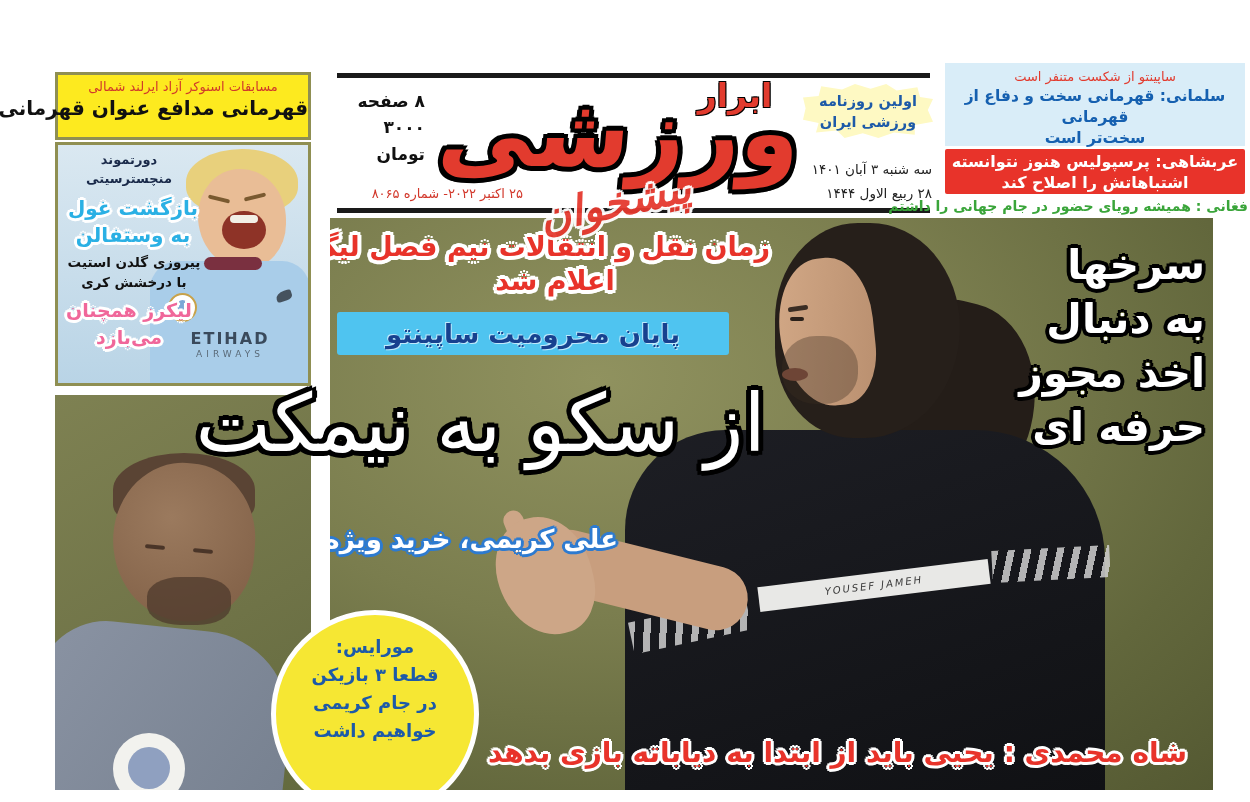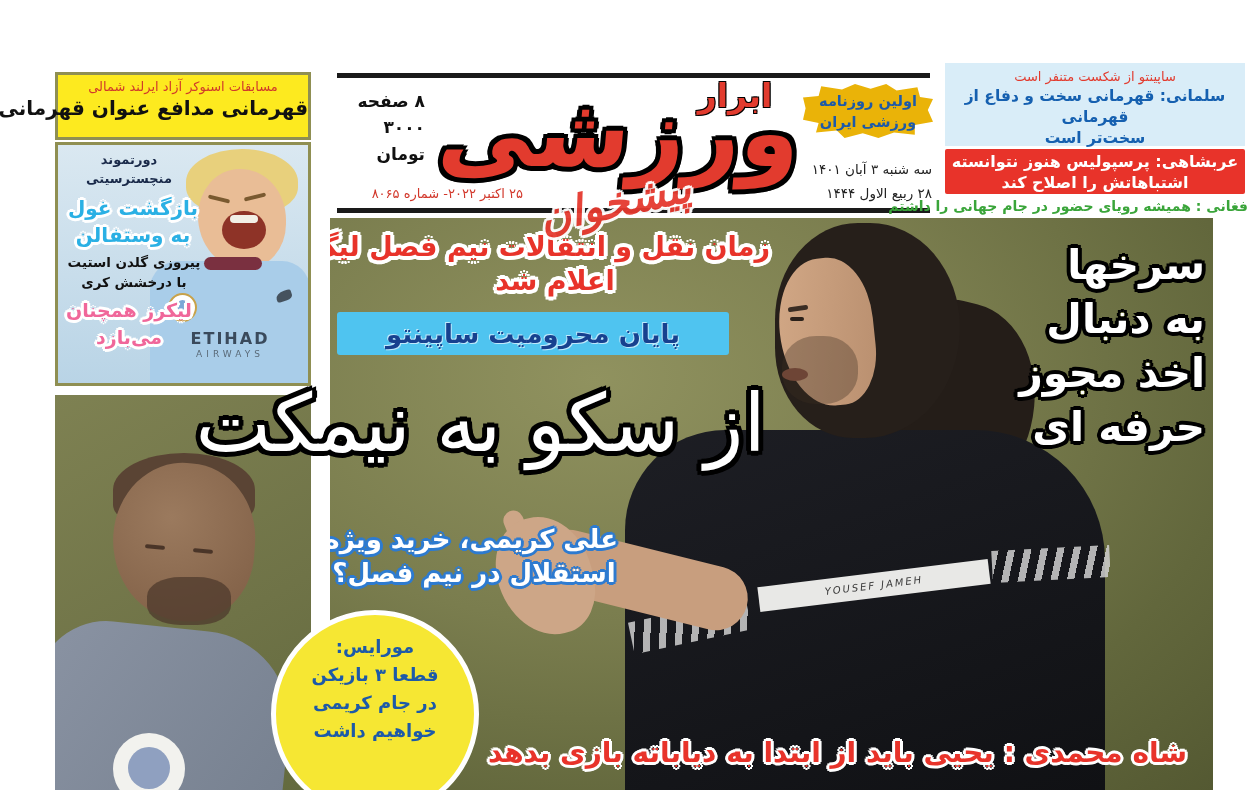--- a/index.html
+++ b/index.html
@@ -43,21 +43,21 @@
   #hl-sub2{left:0px;top:152px;width:142px;color:#f0679a;font-size:19px;font-weight:bold;line-height:1.4;}
 
   
   .rule{background:#1a1a1a;height:5px;z-index:2;}
   #pages-price{left:330px;top:88px;width:95px;text-align:right;color:#111;font-size:17px;font-weight:bold;line-height:1.55;z-index:2;}
   #logo-main{left:430px;top:66px;width:380px;text-align:center;color:#e23b2e;font-size:96px;font-weight:bold;
              transform:skewX(-5deg);z-index:2;line-height:1.4;}
   #logo-top{left:690px;top:76px;width:90px;text-align:center;color:#e23b2e;font-size:33px;font-weight:bold;z-index:3;
             text-shadow:-1px -1px 0 #000,1px -1px 0 #000,-1px 1px 0 #000,1px 1px 0 #000;}
   #issue-date{left:333px;top:186px;width:190px;color:#d2372a;font-size:13px;z-index:2;}
-  #first-badge{left:803px;top:84px;width:130px;height:54px;background:#eab308;z-index:2;
+  #first-badge{left:803px;top:84px;width:130px;height:54px;background:#fef9c3;z-index:2;
     clip-path:polygon(2% 45%,0% 25%,12% 22%,14% 4%,30% 10%,40% 0%,52% 9%,64% 0%,72% 12%,88% 6%,90% 24%,100% 28%,96% 48%,100% 70%,86% 76%,86% 94%,70% 90%,58% 100%,46% 91%,32% 100%,26% 86%,10% 90%,12% 72%,0% 66%);}
   #first-badge div{color:#1d5aa8;font-size:14.5px;font-weight:bold;line-height:1.45;padding-top:7px;}
   #persian-dates{left:770px;top:158px;width:162px;text-align:right;color:#222;font-size:13.5px;line-height:1.75;z-index:2;}
 
   
   #tr-box1{left:945px;top:63px;width:300px;height:83px;background:#d9edf8;z-index:2;}
   #tr-box1 .kick{color:#e23b2e;font-size:13px;margin-top:6px;}
   #tr-box1 .head{color:#1560b0;font-size:15.5px;font-weight:bold;line-height:1.35;margin-top:2px;}
   #tr-box2{left:945px;top:149px;width:300px;height:45px;background:#e8332a;border-radius:2px;z-index:2;}
   #tr-box2 .head{color:#fff;font-size:16px;font-weight:bold;line-height:1.32;padding-top:2px;}
@@ -232,21 +232,20 @@
       <span class="fa nw">پایان محرومیت ساپینتو</span>
     </div>
     <div id="right-headline" class="abs fa ol-k4">
       <div class="nw">سرخها</div>
       <div class="nw">به دنبال</div>
       <div class="nw">اخذ مجوز</div>
       <div class="nw">حرفه ای</div>
     </div>
     <div id="karimi" class="abs c fa ol-b2">
       <div class="nw">علی کریمی، خرید ویژه</div>
-      <div class="nw">استقلال در نیم فصل؟</div>
     </div>
     <div id="bottom-strip" class="abs c fa ol-w2 nw">شاه محمدی : یحیی باید از ابتدا به دیاباته بازی بدهد</div>
   </div>
 
   <div id="morais-photo" class="abs">
     <div class="abs mo-shoulders"></div>
     <div class="abs mo-cap"></div>
     <div class="abs mo-head"></div>
     <div class="abs mo-eye" style="left:90px;top:150px;"></div>
     <div class="abs mo-eye" style="left:138px;top:154px;"></div>

